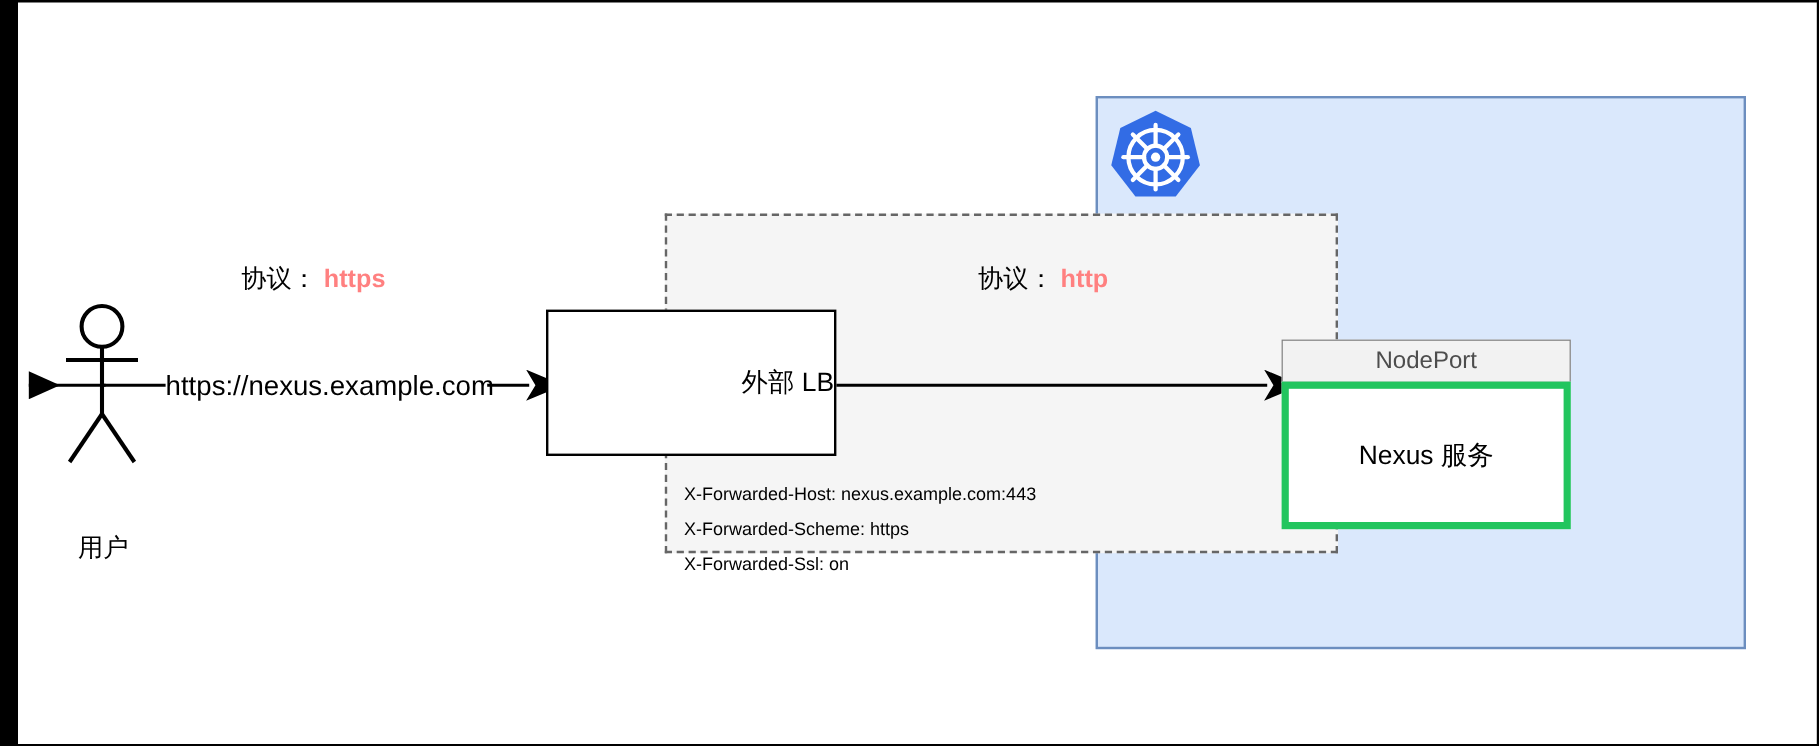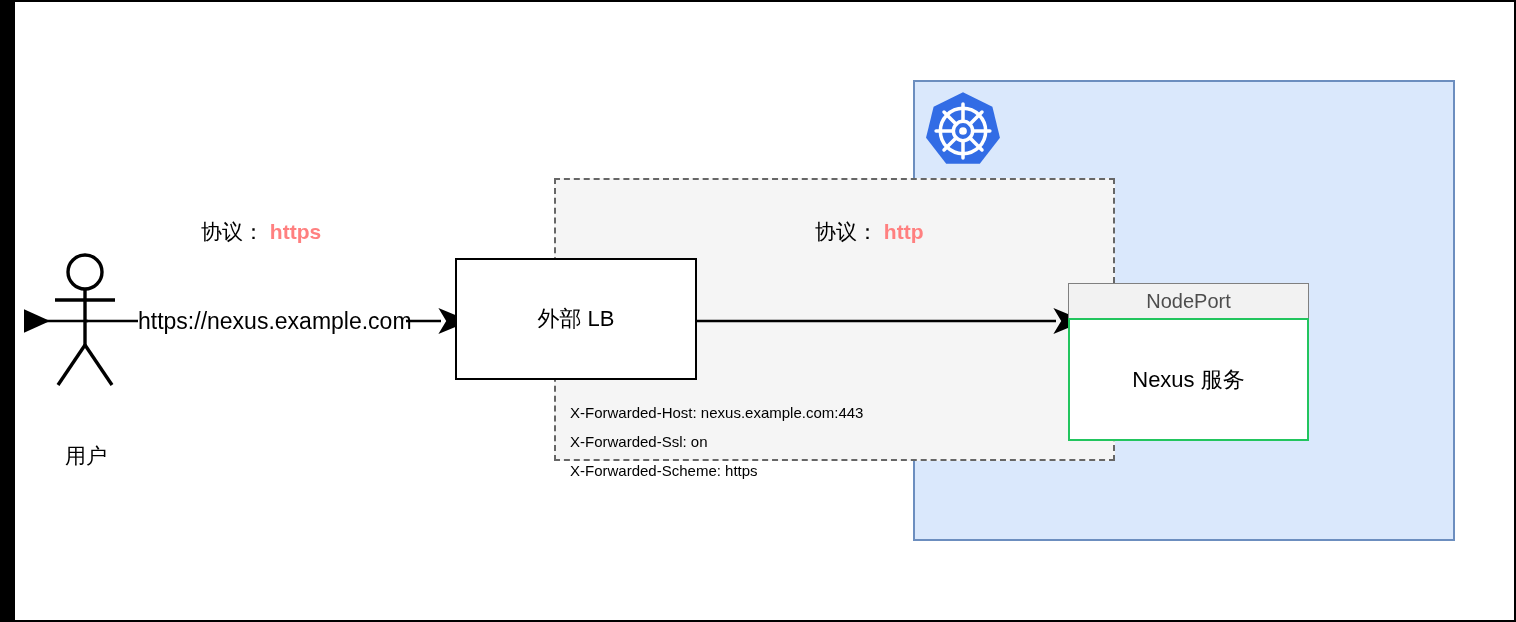--- a/index.html
+++ b/index.html
@@ -50,38 +50,38 @@
   
   .k8s-logo { left: 921px; top: 89px; width: 84px; height: 84px; }
 
   
   .lb-box {
     left: 455px; top: 258px;
     width: 242px; height: 122px;
     background: #ffffff;
     border: 2px solid #000000;
     box-sizing: border-box;
-    display: flex; align-items: center; justify-content: center;
+    display: flex; align-items: center; justify-content: flex-end;
     font-size: 22px; color: #000000;
   }
   .np-wrap { left: 1068px; top: 283px; width: 241px; height: 158px; }
   .np-header {
     position: absolute; left: 0; top: 0;
     width: 241px; height: 36px;
     background: #f2f2f2;
     border: 1px solid #808080;
     box-sizing: border-box;
     display: flex; align-items: center; justify-content: center;
     font-size: 20px; color: #4d4d4d;
   }
   .np-body {
     position: absolute; left: 0; top: 35px;
     width: 241px; height: 123px;
     background: #ffffff;
-    border: 2px solid #22c55e;
+    border: 6px solid #22c55e;
     box-sizing: border-box;
     display: flex; align-items: center; justify-content: center;
     font-size: 22px; color: #000000;
   }
 
   
   .actor { left: 18px; top: 250px; width: 140px; height: 140px; }
   .actor-label {
     left: 40px; top: 394px; width: 92px;
     text-align: center; font-size: 21px; color: #000000; margin-top: 48px;
@@ -205,18 +205,18 @@
       <div class="np-header">
         <span>NodePort</span>
       </div>
       <div class="np-body">
         <span>Nexus 服务</span>
       </div>
     </div>
 
     <div class="abs headers">
       <div>X-Forwarded-Host: nexus.example.com:443</div>
+      <div>X-Forwarded-Scheme: https</div>
       <div>X-Forwarded-Ssl: on</div>
-      <div>X-Forwarded-Scheme: https</div>
     </div>
 
   </div>
 </div>
 
 </body></html>

